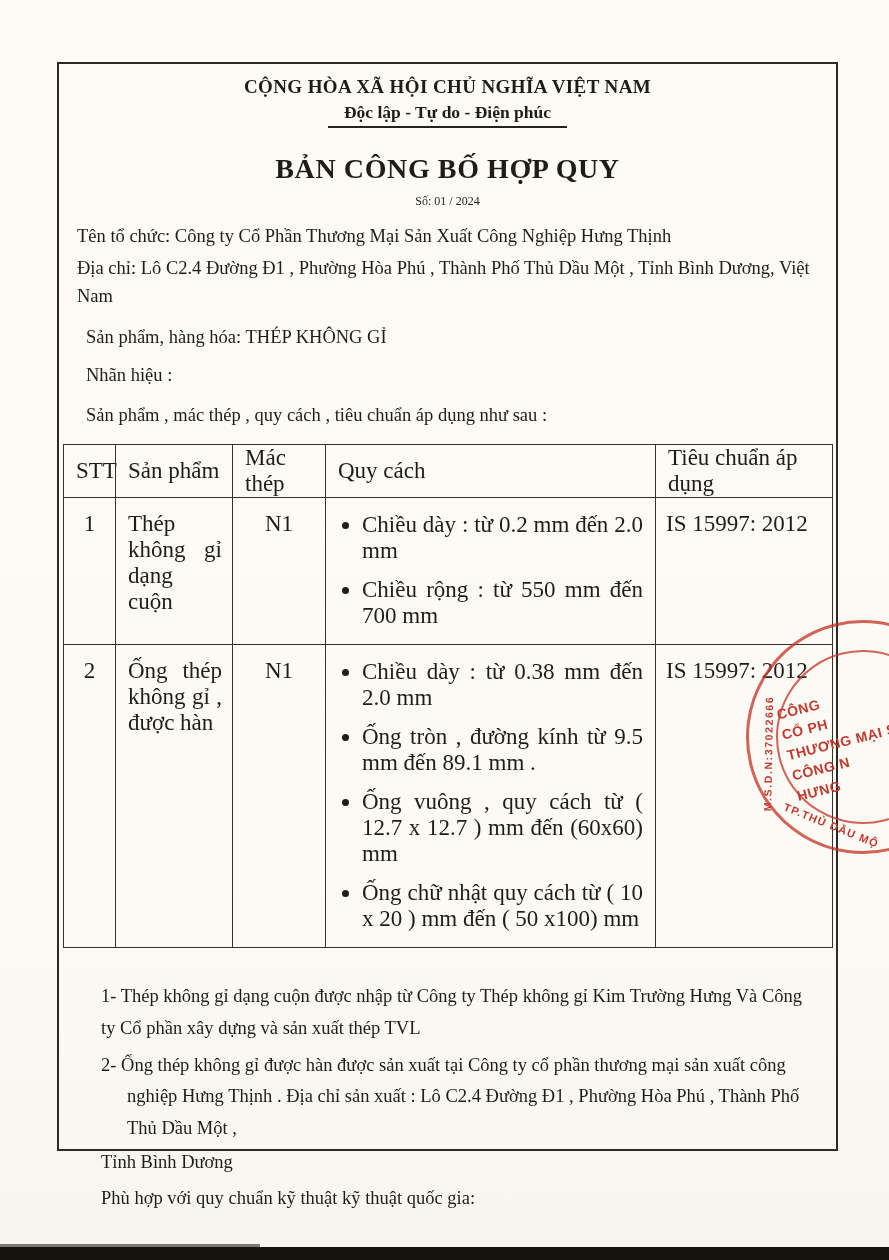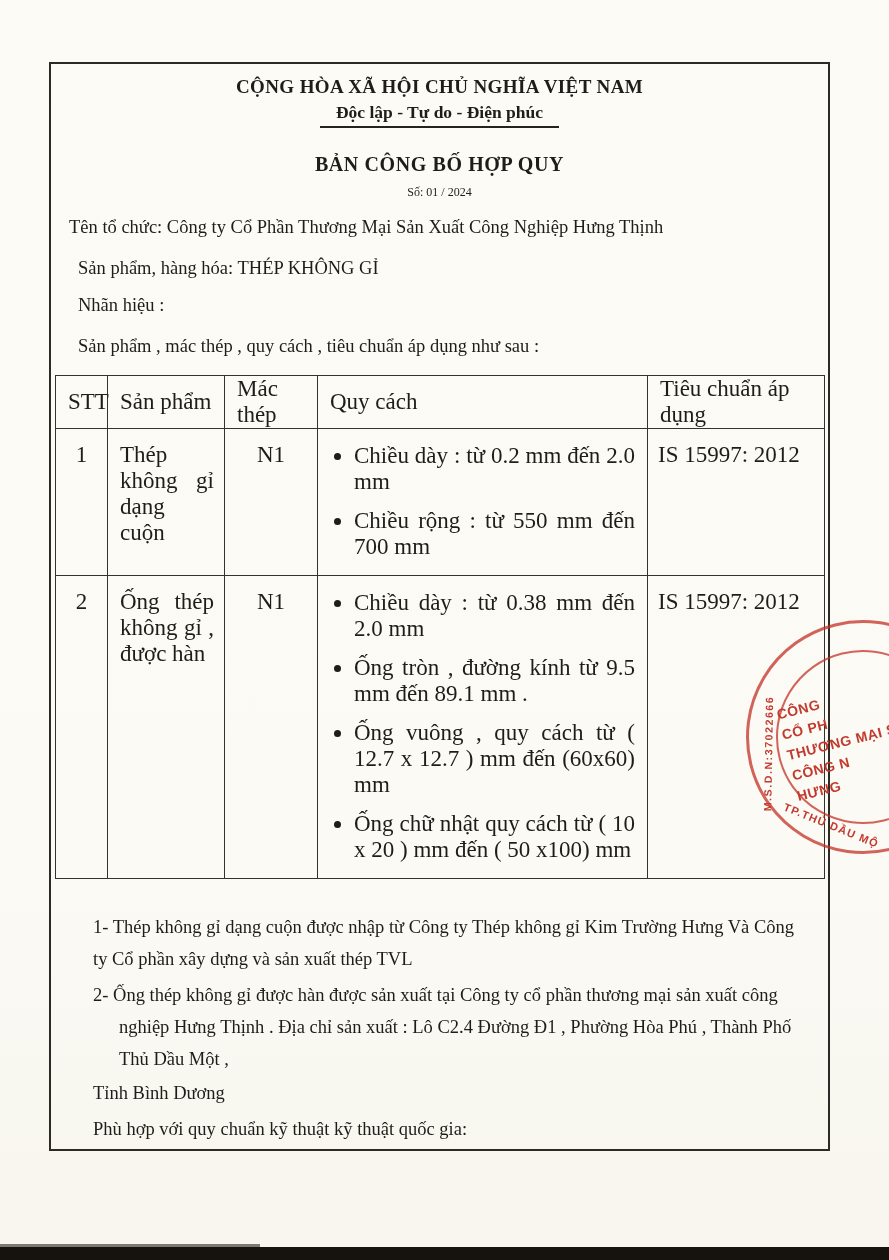--- a/index.html
+++ b/index.html
@@ -6,38 +6,38 @@
   .page {
     position: relative;
     width: 889px; height: 1260px;
     margin: 0 auto;
     background: linear-gradient(180deg, #fcfbf6 0%, #fbfaf4 70%, #f7f5ee 100%);
     overflow: hidden;
     font-family: "Liberation Serif", "DejaVu Serif", serif;
     color: #1e1d1a;
   }
   .frame {
-    position: absolute; left: 49px; top: 62px;
+    position: absolute; left: 57px; top: 62px;
     width: 781px; height: 1089px;
     border: 2px solid #2b2a26;
     box-sizing: border-box;
   }
   .nat-title {
     margin-top: 12px; text-align: center;
     font-size: 19px; font-weight: bold; letter-spacing: .4px;
   }
   .motto {
     margin: 4px auto 0; width: max-content;
     font-size: 17.5px; font-weight: bold;
     border-bottom: 2px solid #24231f;
     padding: 0 16px 3px 16px;
   }
   .doc-title {
     margin: 25px 0 0; text-align: center;
-    font-size: 20px; font-weight: bold; letter-spacing: .6px;
+    font-size: 28px; font-weight: bold; letter-spacing: .6px;
   }
   .doc-number { margin-top: 9px; text-align: center; font-size: 12px; }
   p { margin: 0; }
   .bp {
     font-size: 18.5px; line-height: 1.55;
     padding: 0 8px 0 18px;
   }
   .org     { margin-top: 13px; }
   .address { margin-top: 3px; }
   .phone   { margin-top: 13px; }
@@ -136,20 +136,21 @@
 <div class="page">
   <div class="frame">
 
     <div class="nat-title">CỘNG HÒA XÃ HỘI CHỦ NGHĨA VIỆT NAM</div>
     <div class="motto">Độc lập - Tự do - Điện phúc</div>
 
     <div class="doc-title">BẢN CÔNG BỐ HỢP QUY</div>
     <div class="doc-number">Số: 01 / 2024</div>
 
     <p class="bp org">Tên tổ chức: Công ty Cổ Phần Thương Mại Sản Xuất Công Nghiệp Hưng Thịnh</p>
+    <p class="bp address">Địa chỉ: Lô C2.4 Đường Đ1 , Phường Hòa Phú , Thành Phố Thủ Dầu Một , Tỉnh Bình Dương, Việt Nam</p>
     <p class="bp product"><span>Sản phẩm, hàng hóa: </span><b>THÉP KHÔNG GỈ</b></p>
     <p class="bp brand">Nhãn hiệu :</p>
     <p class="bp intro">Sản phẩm , mác thép , quy cách , tiêu chuẩn áp dụng như sau :</p>
 
     <table class="spec">
       <tbody>
           <tr>
         <th class="c-stt">STT</th>
         <th class="c-sp">Sản phẩm</th>
         <th class="c-mt">Mác thép</th>

